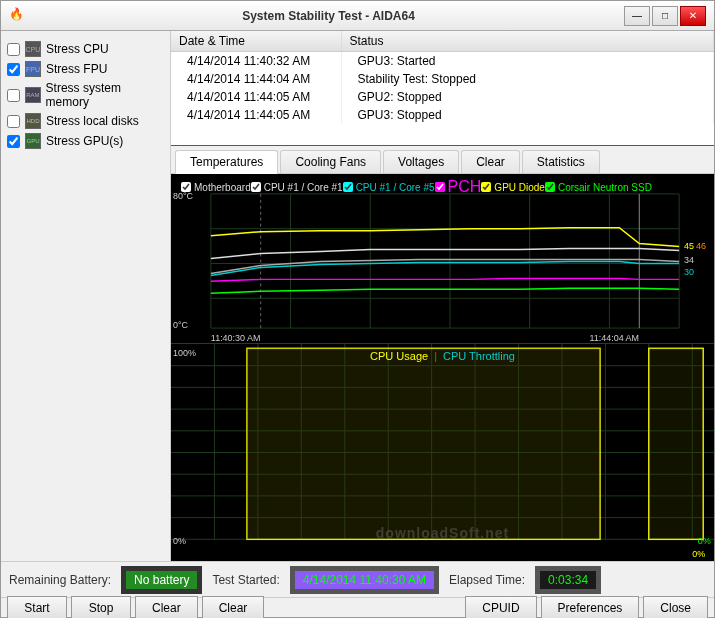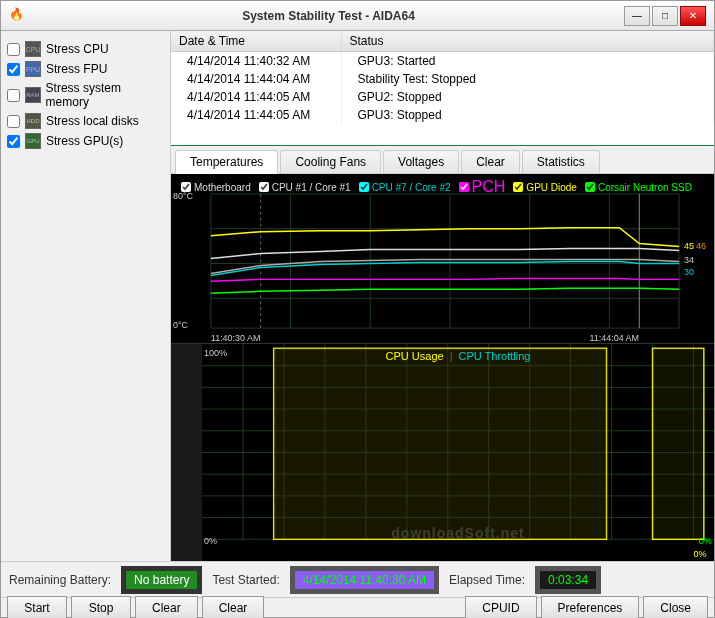--- a/index.html
+++ b/index.html
@@ -174,35 +174,33 @@
       background: #000;
       position: relative;
       border-bottom: 1px solid #333;
       flex-shrink: 0;
     }
     .chart-legend {
       position: absolute;
       top: 4px;
       left: 10px;
       display: flex;
-      gap: 8px;
       flex-wrap: wrap;
     }
     .legend-item {
       display: flex;
       align-items: center;
       gap: 3px;
       font-size: 10px;
     }
     
     .cpu-chart {
       flex: 1;
       background: #000;
       position: relative;
-      margin-left: 31px;
     }
     .cpu-legend {
       position: absolute;
       top: 6px;
       left: 50%;
       transform: translateX(-50%);
       display: flex;
       gap: 6px;
       align-items: center;
       font-size: 11px;
@@ -403,21 +401,21 @@
             <div class="legend-item">
               <input type="checkbox" checked="" style="width: 10px; height: 10px; accent-color: rgb(255, 255, 255);">
               <span style="color:#ddd;font-size:10px;">Motherboard</span>
             </div>
             <div class="legend-item">
               <input type="checkbox" checked="" style="width: 10px; height: 10px; accent-color: rgb(255, 255, 255);">
               <span style="color:#ddd;font-size:10px;">CPU #1 / Core #1</span>
             </div>
             <div class="legend-item">
               <input type="checkbox" checked="" style="width: 10px; height: 10px; accent-color: rgb(0, 255, 255);">
-              <span style="color:#00cccc;font-size:10px;">CPU #7 / Core #2</span>
+              <span style="color:#00cccc;font-size:10px;">CPU #1 / Core #5</span>
             </div>
             <div class="legend-item">
               <input type="checkbox" checked="" style="width: 10px; height: 10px; accent-color: rgb(255, 0, 255);">
               <span style="color:#ff00ff;font-size:16px;">PCH</span>
             </div>
             <div class="legend-item">
               <input type="checkbox" checked="" style="width: 10px; height: 10px; accent-color: rgb(255, 255, 0);">
               <span style="color:#ffff00;font-size:10px;">GPU Diode</span>
             </div>
             <div class="legend-item">

